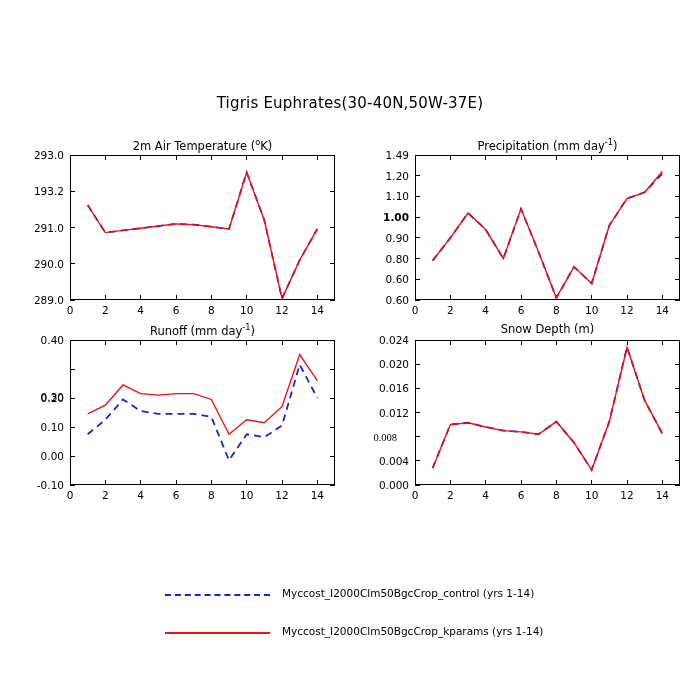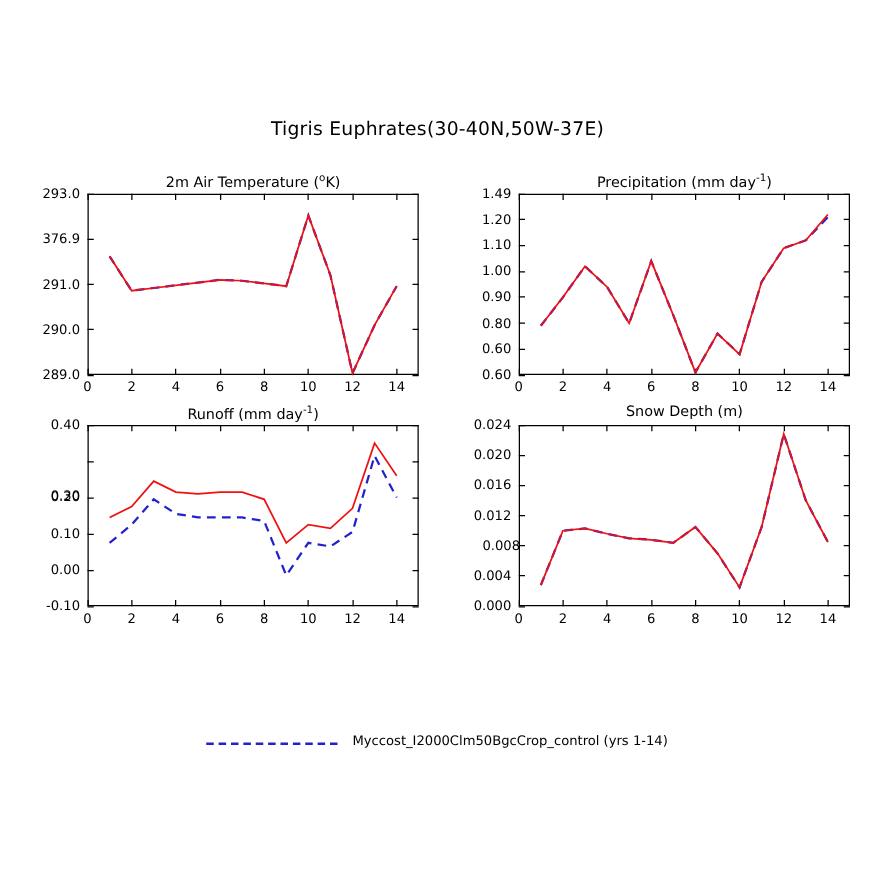--- a/index.html
+++ b/index.html
@@ -113,21 +113,21 @@
       <div class="tickmark" style="left: 260px; top: 144.5px; width: 5px; height: 1px;"></div>
       <div class="ytick-label" style="top: 145px; right: 271px; left: auto;">289.0</div>
       <div class="tickmark" style="left: 0px; top: 108.25px; width: 5px; height: 1px;"></div>
       <div class="tickmark" style="left: 260px; top: 108.25px; width: 5px; height: 1px;"></div>
       <div class="ytick-label" style="top: 108.75px; right: 271px; left: auto;">290.0</div>
       <div class="tickmark" style="left: 0px; top: 72px; width: 5px; height: 1px;"></div>
       <div class="tickmark" style="left: 260px; top: 72px; width: 5px; height: 1px;"></div>
       <div class="ytick-label" style="top: 72.5px; right: 271px; left: auto;">291.0</div>
       <div class="tickmark" style="left: 0px; top: 35.75px; width: 5px; height: 1px;"></div>
       <div class="tickmark" style="left: 260px; top: 35.75px; width: 5px; height: 1px;"></div>
-      <div class="ytick-label" style="top: 36.25px; right: 271px; left: auto;">376.9</div>
+      <div class="ytick-label" style="top: 36.25px; right: 271px; left: auto;">193.2</div>
       <div class="tickmark" style="left: 0px; top: -0.5px; width: 5px; height: 1px;"></div>
       <div class="tickmark" style="left: 260px; top: -0.5px; width: 5px; height: 1px;"></div>
       <div class="ytick-label" style="top: 0px; right: 271px; left: auto;">293.0</div>
       <div class="tickmark" style="left: -0.5px; top: 140px; width: 1px; height: 5px;"></div>
       <div class="tickmark" style="left: -0.5px; top: 0px; width: 1px; height: 5px;"></div>
       <div class="xtick-label" style="left: 0px; top: 149px;">0</div>
       <div class="tickmark" style="left: 34.8333px; top: 140px; width: 1px; height: 5px;"></div>
       <div class="tickmark" style="left: 34.8333px; top: 0px; width: 1px; height: 5px;"></div>
       <div class="xtick-label" style="left: 35.3333px; top: 149px;">2</div>
       <div class="tickmark" style="left: 70.1667px; top: 140px; width: 1px; height: 5px;"></div>
@@ -166,21 +166,21 @@
       <div class="tickmark" style="left: 260px; top: 123.786px; width: 5px; height: 1px;"></div>
       <div class="ytick-label" style="top: 124.286px; right: 271px; left: auto;">0.60</div>
       <div class="tickmark" style="left: 0px; top: 103.071px; width: 5px; height: 1px;"></div>
       <div class="tickmark" style="left: 260px; top: 103.071px; width: 5px; height: 1px;"></div>
       <div class="ytick-label" style="top: 103.571px; right: 271px; left: auto;">0.80</div>
       <div class="tickmark" style="left: 0px; top: 82.3571px; width: 5px; height: 1px;"></div>
       <div class="tickmark" style="left: 260px; top: 82.3571px; width: 5px; height: 1px;"></div>
       <div class="ytick-label" style="top: 82.8571px; right: 271px; left: auto;">0.90</div>
       <div class="tickmark" style="left: 0px; top: 61.6429px; width: 5px; height: 1px;"></div>
       <div class="tickmark" style="left: 260px; top: 61.6429px; width: 5px; height: 1px;"></div>
-      <div class="ytick-label" style="top: 62.1429px; right: 271px; left: auto;">1.00</div>
+      <div class="ytick-label" style="top: 62.1429px; right: 271px; left: auto; font-weight: bold;">1.00</div>
       <div class="tickmark" style="left: 0px; top: 40.9286px; width: 5px; height: 1px;"></div>
       <div class="tickmark" style="left: 260px; top: 40.9286px; width: 5px; height: 1px;"></div>
       <div class="ytick-label" style="top: 41.4286px; right: 271px; left: auto;">1.10</div>
       <div class="tickmark" style="left: 0px; top: 20.2143px; width: 5px; height: 1px;"></div>
       <div class="tickmark" style="left: 260px; top: 20.2143px; width: 5px; height: 1px;"></div>
       <div class="ytick-label" style="top: 20.7143px; right: 271px; left: auto;">1.20</div>
       <div class="tickmark" style="left: 0px; top: -0.5px; width: 5px; height: 1px;"></div>
       <div class="tickmark" style="left: 260px; top: -0.5px; width: 5px; height: 1px;"></div>
       <div class="ytick-label" style="top: 0px; right: 271px; left: auto;">1.49</div>
       <div class="tickmark" style="left: -0.5px; top: 140px; width: 1px; height: 5px;"></div>
@@ -272,21 +272,21 @@
     </div>
     <div class="plotbox" style="width:265px; height:145px;"></div>
   <div class="tickmark" style="left: 0px; top: 144.5px; width: 5px; height: 1px;"></div>
       <div class="tickmark" style="left: 260px; top: 144.5px; width: 5px; height: 1px;"></div>
       <div class="ytick-label" style="top: 145px; right: 271px; left: auto;">0.000</div>
       <div class="tickmark" style="left: 0px; top: 120.333px; width: 5px; height: 1px;"></div>
       <div class="tickmark" style="left: 260px; top: 120.333px; width: 5px; height: 1px;"></div>
       <div class="ytick-label" style="top: 120.833px; right: 271px; left: auto;">0.004</div>
       <div class="tickmark" style="left: 0px; top: 96.1667px; width: 5px; height: 1px;"></div>
       <div class="tickmark" style="left: 260px; top: 96.1667px; width: 5px; height: 1px;"></div>
-      <div class="ytick-label" style="top: 96.6667px; right: 264px; left: auto;">0.008</div>
+      <div class="ytick-label" style="top: 96.6667px; right: 283px; left: auto; font-family: Liberation Serif, serif;">0.008</div>
       <div class="tickmark" style="left: 0px; top: 72px; width: 5px; height: 1px;"></div>
       <div class="tickmark" style="left: 260px; top: 72px; width: 5px; height: 1px;"></div>
       <div class="ytick-label" style="top: 72.5px; right: 271px; left: auto;">0.012</div>
       <div class="tickmark" style="left: 0px; top: 47.8333px; width: 5px; height: 1px;"></div>
       <div class="tickmark" style="left: 260px; top: 47.8333px; width: 5px; height: 1px;"></div>
       <div class="ytick-label" style="top: 48.3333px; right: 271px; left: auto;">0.016</div>
       <div class="tickmark" style="left: 0px; top: 23.6667px; width: 5px; height: 1px;"></div>
       <div class="tickmark" style="left: 260px; top: 23.6667px; width: 5px; height: 1px;"></div>
       <div class="ytick-label" style="top: 24.1667px; right: 271px; left: auto;">0.020</div>
       <div class="tickmark" style="left: 0px; top: -0.5px; width: 5px; height: 1px;"></div>
@@ -320,14 +320,18 @@
         <polyline points="17.67,128.08 35.33,84.58 53.00,82.77 70.67,87.00 88.33,90.63 106.00,91.83 123.67,94.25 141.33,81.56 159.00,102.71 176.67,129.90 194.33,81.56 212.00,7.25 229.67,60.42 247.33,93.65" fill="none" stroke="#2222cc" stroke-width="1.8" stroke-dasharray="7,5"></polyline>
         <polyline points="17.67,128.08 35.33,84.58 53.00,82.77 70.67,87.00 88.33,90.63 106.00,91.83 123.67,94.25 141.33,81.56 159.00,102.71 176.67,129.90 194.33,81.56 212.00,7.25 229.67,60.42 247.33,93.65" fill="none" stroke="#ee1111" stroke-width="1.4"></polyline>
       </svg>
     </div>
 
   <div class="legend" style="left:0px; top:585px; width:700px; height:60px;">
     <div class="legend-row" style="top:0px;">
       <div class="legend-line" style="border-top-color:#2222cc; border-top-style:dashed;"></div>
       <div class="legend-label">Myccost_I2000Clm50BgcCrop_control (yrs 1-14)</div>
     </div>
+    <div class="legend-row" style="top:38px;">
+      <div class="legend-line" style="border-top-color:#ee1111; border-top-style:solid;"></div>
+      <div class="legend-label">Myccost_I2000Clm50BgcCrop_kparams (yrs 1-14)</div>
+    </div>
   </div>
 </div>
 
 </body></html>

